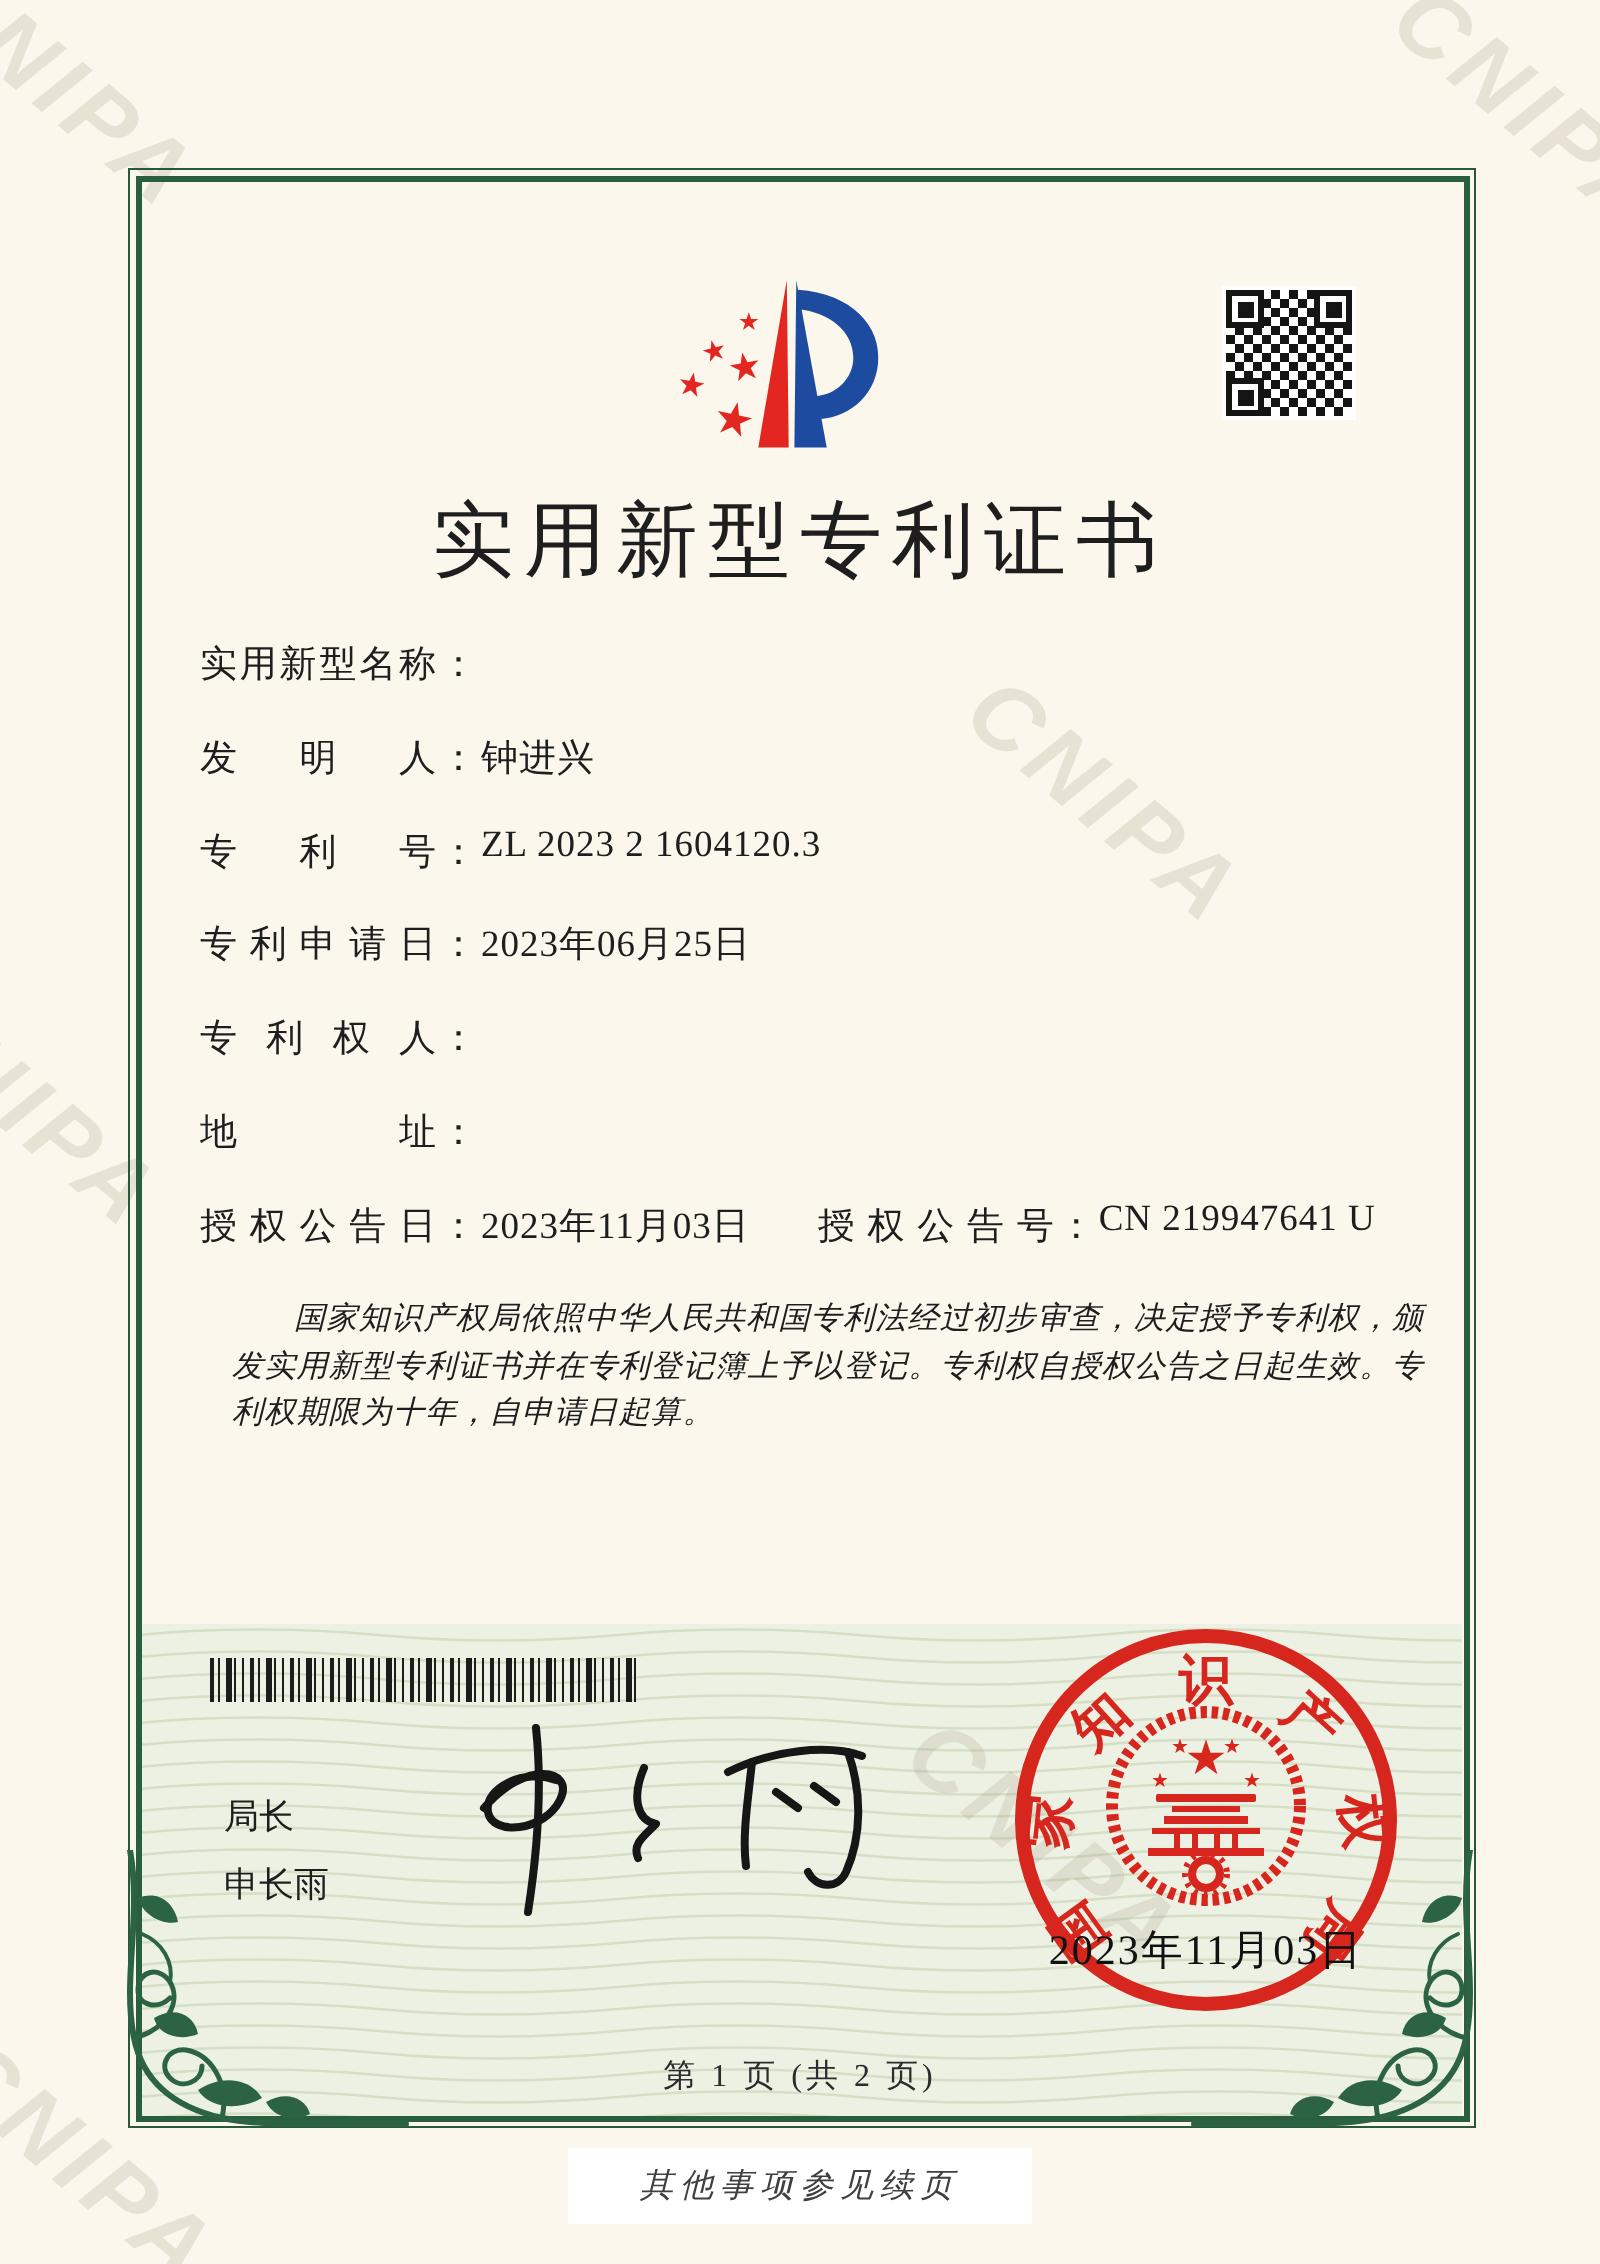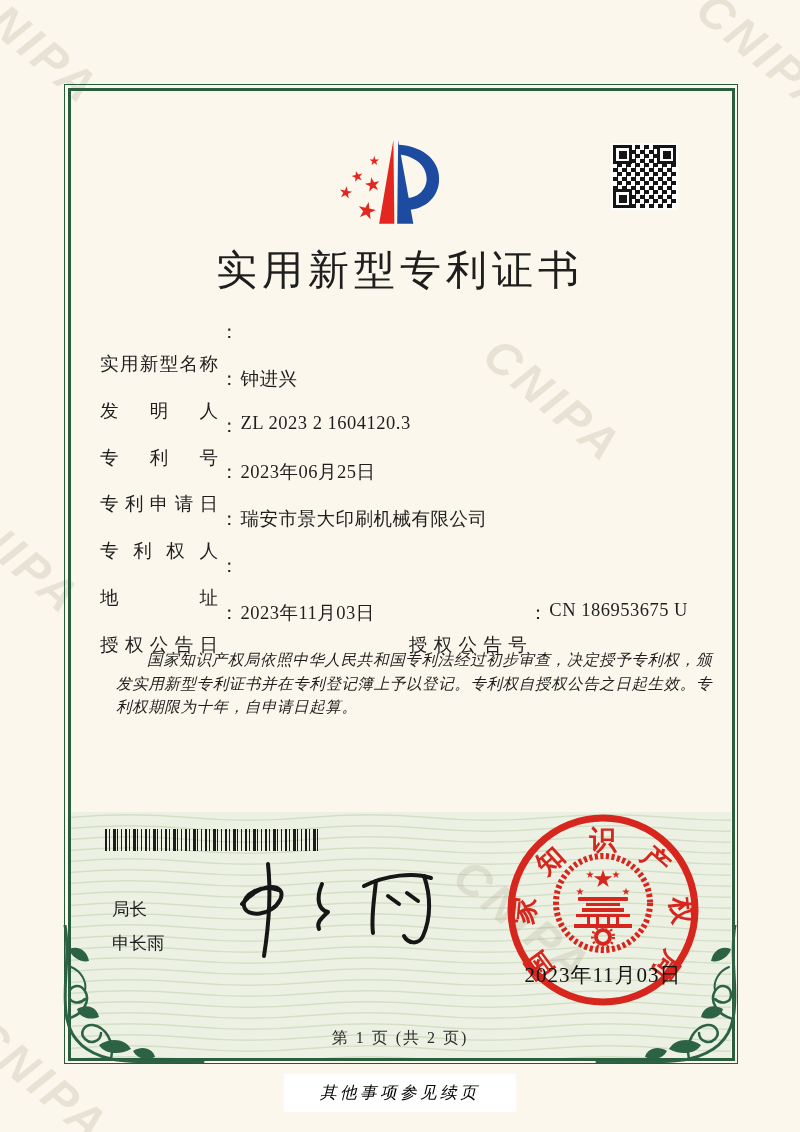--- a/index.html
+++ b/index.html
@@ -33,21 +33,21 @@
   .qr .f{position:absolute;width:13px;height:13px;border:3.5px solid #151515;background:#fff;}
   .qr .f::after{content:"";position:absolute;inset:2.5px;background:#151515;}
   .qr .f-tl{left:2px;top:2px;} .qr .f-tr{right:2px;top:2px;} .qr .f-bl{left:2px;bottom:2px;}
 
   .title{position:absolute;left:0;width:800px;top:243px;text-align:center;margin:0;
          font-size:41px;font-weight:normal;letter-spacing:5px;z-index:3;}
 
   
   .fields{position:absolute;left:100px;top:319px;width:612px;z-index:3;font-size:18.5px;}
   .frow{height:46.8px;display:flex;align-items:flex-start;white-space:nowrap;}
-  .flabel{display:inline-block;width:118px;text-align:justify;text-align-last:justify;margin-top:32px;}
+  .flabel{display:inline-block;width:118px;text-align:justify;text-align-last:justify;}
   .fcolon{display:inline-block;margin:0 2px 0 2px;}
   .fvalue{display:inline-block;letter-spacing:0.5px;}
   .pair2{margin-left:34px;}
 
   
   .paras{position:absolute;left:100px;top:648px;width:612px;z-index:3;
          font-style:italic;font-size:15.5px;line-height:23.5px;letter-spacing:0.6px;}
   .paras p{margin:0 0 13px 16px;text-indent:2em;text-align:justify;}
 
   
@@ -66,21 +66,21 @@
   .seal-char{fill:#d7261e;font-size:27px;font-weight:bold;text-anchor:middle;
              font-family:"Liberation Serif","DejaVu Serif",serif;}
   .emblem{fill:#d7261e;stroke:#d7261e;}
   .seal-date{fill:#111;font-size:21px;letter-spacing:1px;text-anchor:middle;
              font-family:"Liberation Serif","DejaVu Serif",serif;}
 
   .page-num{position:absolute;left:64px;width:672px;top:1028px;text-align:center;
             font-size:16px;letter-spacing:2px;color:#2c2c2c;z-index:3;}
   .foot-note{position:absolute;left:284px;top:1074px;width:232px;height:38px;background:#ffffff;
              z-index:3;text-align:center;line-height:38px;font-style:italic;font-size:16.5px;
-             letter-spacing:3.5px;color:#000000;}
+             letter-spacing:3.5px;color:#404040;}
 
   
   .flourish{position:absolute;z-index:5;}
   .fl-left{left:55px;top:925px;}
   .fl-right{right:55px;top:925px;transform:scaleX(-1);}
 </style>
 </head>
 <body>
 
 <div class="page">
@@ -167,33 +167,32 @@
         <span class="fvalue">ZL 2023 2 1604120.3</span>
     </div>
     <div class="frow">
       <span class="flabel">专利申请日</span>
         <span class="fcolon">：</span>
         <span class="fvalue">2023年06月25日</span>
     </div>
     <div class="frow">
       <span class="flabel">专利权人</span>
         <span class="fcolon">：</span>
-        <span class="fvalue">瑞安市景大印刷机械有限公司</span>
     </div>
     <div class="frow">
       <span class="flabel">地址</span>
         <span class="fcolon">：</span>
     </div>
     <div class="frow">
       <span class="flabel">授权公告日</span>
         <span class="fcolon">：</span>
         <span class="fvalue">2023年11月03日</span>
       <span class="flabel pair2">授权公告号</span>
         <span class="fcolon">：</span>
-        <span class="fvalue">CN 186953675 U</span>
+        <span class="fvalue">CN 219947641 U</span>
     </div>
   </div>
 
   <div class="paras">
     <p>国家知识产权局依照中华人民共和国专利法经过初步审查，决定授予专利权，颁发实用新型专利证书并在专利登记簿上予以登记。专利权自授权公告之日起生效。专利权期限为十年，自申请日起算。</p>
   </div>
 
   <div class="barcode"></div>
 
   <div class="officials">

